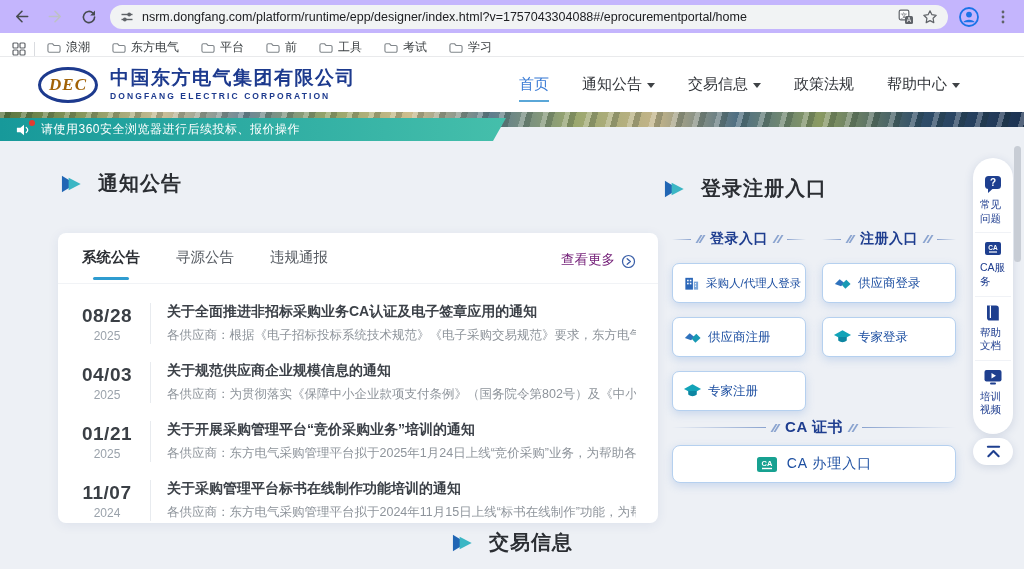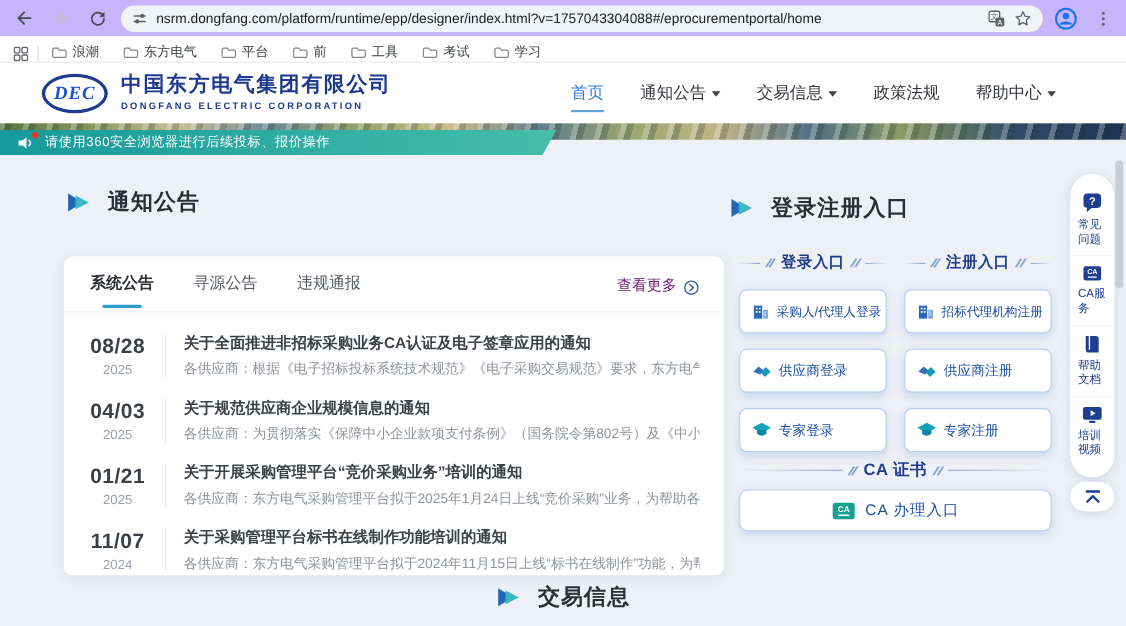--- a/index.html
+++ b/index.html
@@ -14,21 +14,21 @@
 .url-text{font-size:12.5px;color:#202124;white-space:nowrap;overflow:hidden;flex:0 1 auto}
 .pill-spacer{flex:1}
 .bookmarks{position:absolute;top:33px;left:0;width:1024px;height:24px;background:#fff;display:flex;align-items:flex-end;padding:0 12px;border-bottom:1px solid #e9eaec;z-index:30}
 .bm{display:flex;align-items:center;gap:5px;margin-right:22px;color:#3c4043;font-size:12px;cursor:pointer;white-space:nowrap}
 .bm-div{width:1px;height:14px;background:#dadce0;margin:0 12px 0 8px}
 
 
 .site-header{position:absolute;top:57px;left:0;width:1024px;height:55px;background:#fff;display:flex;align-items:center;padding-left:38px;z-index:20}
 .logo{display:flex;align-items:center;gap:12px;cursor:pointer}
 .dec-oval{width:60px;height:36px;border:3px solid #1d3a8e;border-radius:50%;display:flex;align-items:center;justify-content:center}
-.dec-oval span{font-family:"Liberation Serif",serif;font-style:italic;font-weight:bold;font-size:17px;color:#1d4ed8;letter-spacing:1px}
+.dec-oval span{font-family:"Liberation Serif",serif;font-style:italic;font-weight:bold;font-size:17px;color:#a16207;letter-spacing:1px}
 .co-cn{font-size:19px;font-weight:bold;color:#1d3a8e;letter-spacing:1.5px;line-height:1.1}
 .co-en{font-size:8.5px;font-weight:bold;color:#1d3a8e;letter-spacing:2.1px;margin-top:2px}
 .nav{margin-left:auto;margin-right:64px;display:flex;align-items:center;gap:33px}
 .nav-item{font-size:15px;color:#33363b;display:flex;align-items:center;gap:5px;cursor:pointer;white-space:nowrap;padding:8px 0}
 .nav-item.active{color:#3a7bd5;border-bottom:2px solid #5aa7d8;padding-bottom:6px}
 .caret{width:0;height:0;border-left:4.5px solid transparent;border-right:4.5px solid transparent;border-top:5px solid #3f4246;margin-top:2px}
 
 
 .photo-strip{position:absolute;top:112px;left:0;width:1024px;height:15px;z-index:10;
  background:
@@ -365,35 +365,20 @@
             <rect x="4.3" y="8.2" width="1.7" height="1.7" fill="#fff"></rect>
             <rect x="7.2" y="8.2" width="1.7" height="1.7" fill="#fff"></rect>
             <rect x="12.6" y="8.6" width="1.3" height="1.3" fill="#fff"></rect>
             <rect x="12.6" y="11.2" width="1.3" height="1.3" fill="#fff"></rect>
           </svg>
       </span>
       <span>采购人/代理人登录</span>
     </div>
     <div class="lbtn">
       <span class="ic">
-        <svg width="17" height="17" viewBox="0 0 18 18">
-            <rect x="2.5" y="3" width="8" height="12.5" fill="#2a66b8"></rect>
-            <rect x="11.5" y="7" width="4.5" height="8.5" fill="#7aa6da"></rect>
-            <rect x="4.3" y="5" width="1.7" height="1.7" fill="#fff"></rect>
-            <rect x="7.2" y="5" width="1.7" height="1.7" fill="#fff"></rect>
-            <rect x="4.3" y="8.2" width="1.7" height="1.7" fill="#fff"></rect>
-            <rect x="7.2" y="8.2" width="1.7" height="1.7" fill="#fff"></rect>
-            <rect x="12.6" y="8.6" width="1.3" height="1.3" fill="#fff"></rect>
-            <rect x="12.6" y="11.2" width="1.3" height="1.3" fill="#fff"></rect>
-          </svg>
-      </span>
-      <span style="font-size:11.5px">招标代理机构注册</span>
-    </div>
-    <div class="lbtn">
-      <span class="ic">
         <svg width="19" height="15" viewBox="0 0 20 15">
             <path d="M2 8 L7 3 L12 7 L8.5 10.5 Z" fill="#2f72bd"></path>
             <path d="M9 8.5 L14 3.5 L18.5 8 L13 13 Z" fill="#1899b4"></path>
           </svg>
       </span>
       <span>供应商登录</span>
     </div>
     <div class="lbtn">
       <span class="ic">
         <svg width="19" height="15" viewBox="0 0 20 15">

